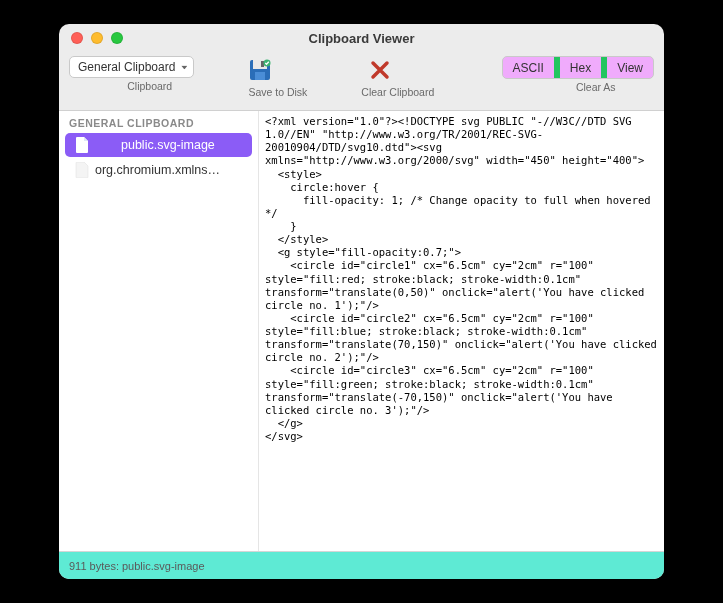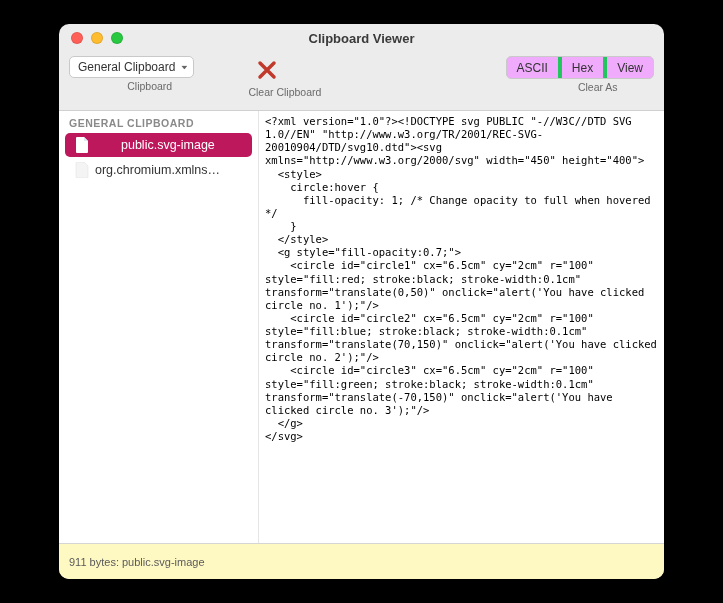--- a/index.html
+++ b/index.html
@@ -105,21 +105,21 @@
       overflow: hidden;
       background: #f0abfc;
       height: 23px;
     }
     .seg {
       font-size: 12px;
       padding: 0 10px;
       display: flex;
       align-items: center;
       color: #333;
-      border-left: 4px solid #22c55e;
+      border-left: 6px solid #22c55e;
     }
     .seg:first-child { border-left: none; }
     .body {
       flex: 1;
       display: flex;
       background: #fff;
       border-top: 1px solid #d0d0d0;
       overflow: hidden;
     }
     .sidebar {
@@ -142,21 +142,21 @@
       padding: 4px 10px;
       margin: 1px 6px;
       border-radius: 5px;
       font-size: 12.5px;
       color: #333;
       white-space: nowrap;
       overflow: hidden;
       text-overflow: ellipsis;
     }
     .item.selected {
-      background: #be185d;
+      background: #8b5cf6;
       color: #fff;
       gap: 32px;
     }
     .file-icon {
       width: 14px;
       height: 16px;
       flex-shrink: 0;
     }
     .item-label {
       overflow: hidden;
@@ -168,22 +168,22 @@
       font-size: 10.5px;
       line-height: 1.25;
       padding: 4px 6px;
       color: #000;
       white-space: pre-wrap;
       word-break: break-word;
       overflow-y: auto;
       background: #fff;
     }
     .statusbar {
-      height: 36px;
-      background: #fef9c3;
+      height: 28px;
+      background: #5eead4;
       border-top: 1px solid #d5d5d5;
       font-size: 11px;
       color: #5a5a5a;
       display: flex;
       align-items: center;
       padding: 0 10px;
     }
   </style>
 </head>
 <body>
@@ -199,20 +199,33 @@
   </div>
 
   <div class="toolbar">
     <div class="tool-group">
       <div class="drop">
         <span>General Clipboard</span>
       </div>
       <div class="sublabel">Clipboard</div>
     </div>
 
+    <div class="tool-group">
+      <div class="tool-icon">
+        <svg width="26" height="26" viewBox="0 0 26 26">
+          <rect x="3" y="3" width="20" height="20" rx="2" fill="#2a6db8"></rect>
+          <rect x="6" y="3" width="14" height="9" fill="#e8e8e8"></rect>
+          <rect x="8" y="15" width="10" height="8" fill="#4a8dd7"></rect>
+          <rect x="14" y="4" width="3" height="6" fill="#666"></rect>
+          <circle cx="20" cy="6" r="3.5" fill="#3cb371"></circle>
+          <path d="M18.3 6 L19.5 7.3 L21.8 4.7" stroke="#fff" stroke-width="1.3" fill="none"></path>
+        </svg>
+      </div>
+      <div class="sublabel">Save to Disk</div>
+    </div>
 
     <div class="tool-group">
       <div class="tool-icon">
         <svg width="22" height="22" viewBox="0 0 22 22">
           <path d="M4 4 L18 18 M18 4 L4 18" stroke="#c0392b" stroke-width="3.5" stroke-linecap="round"></path>
         </svg>
       </div>
       <div class="sublabel">Clear Clipboard</div>
     </div>
 

